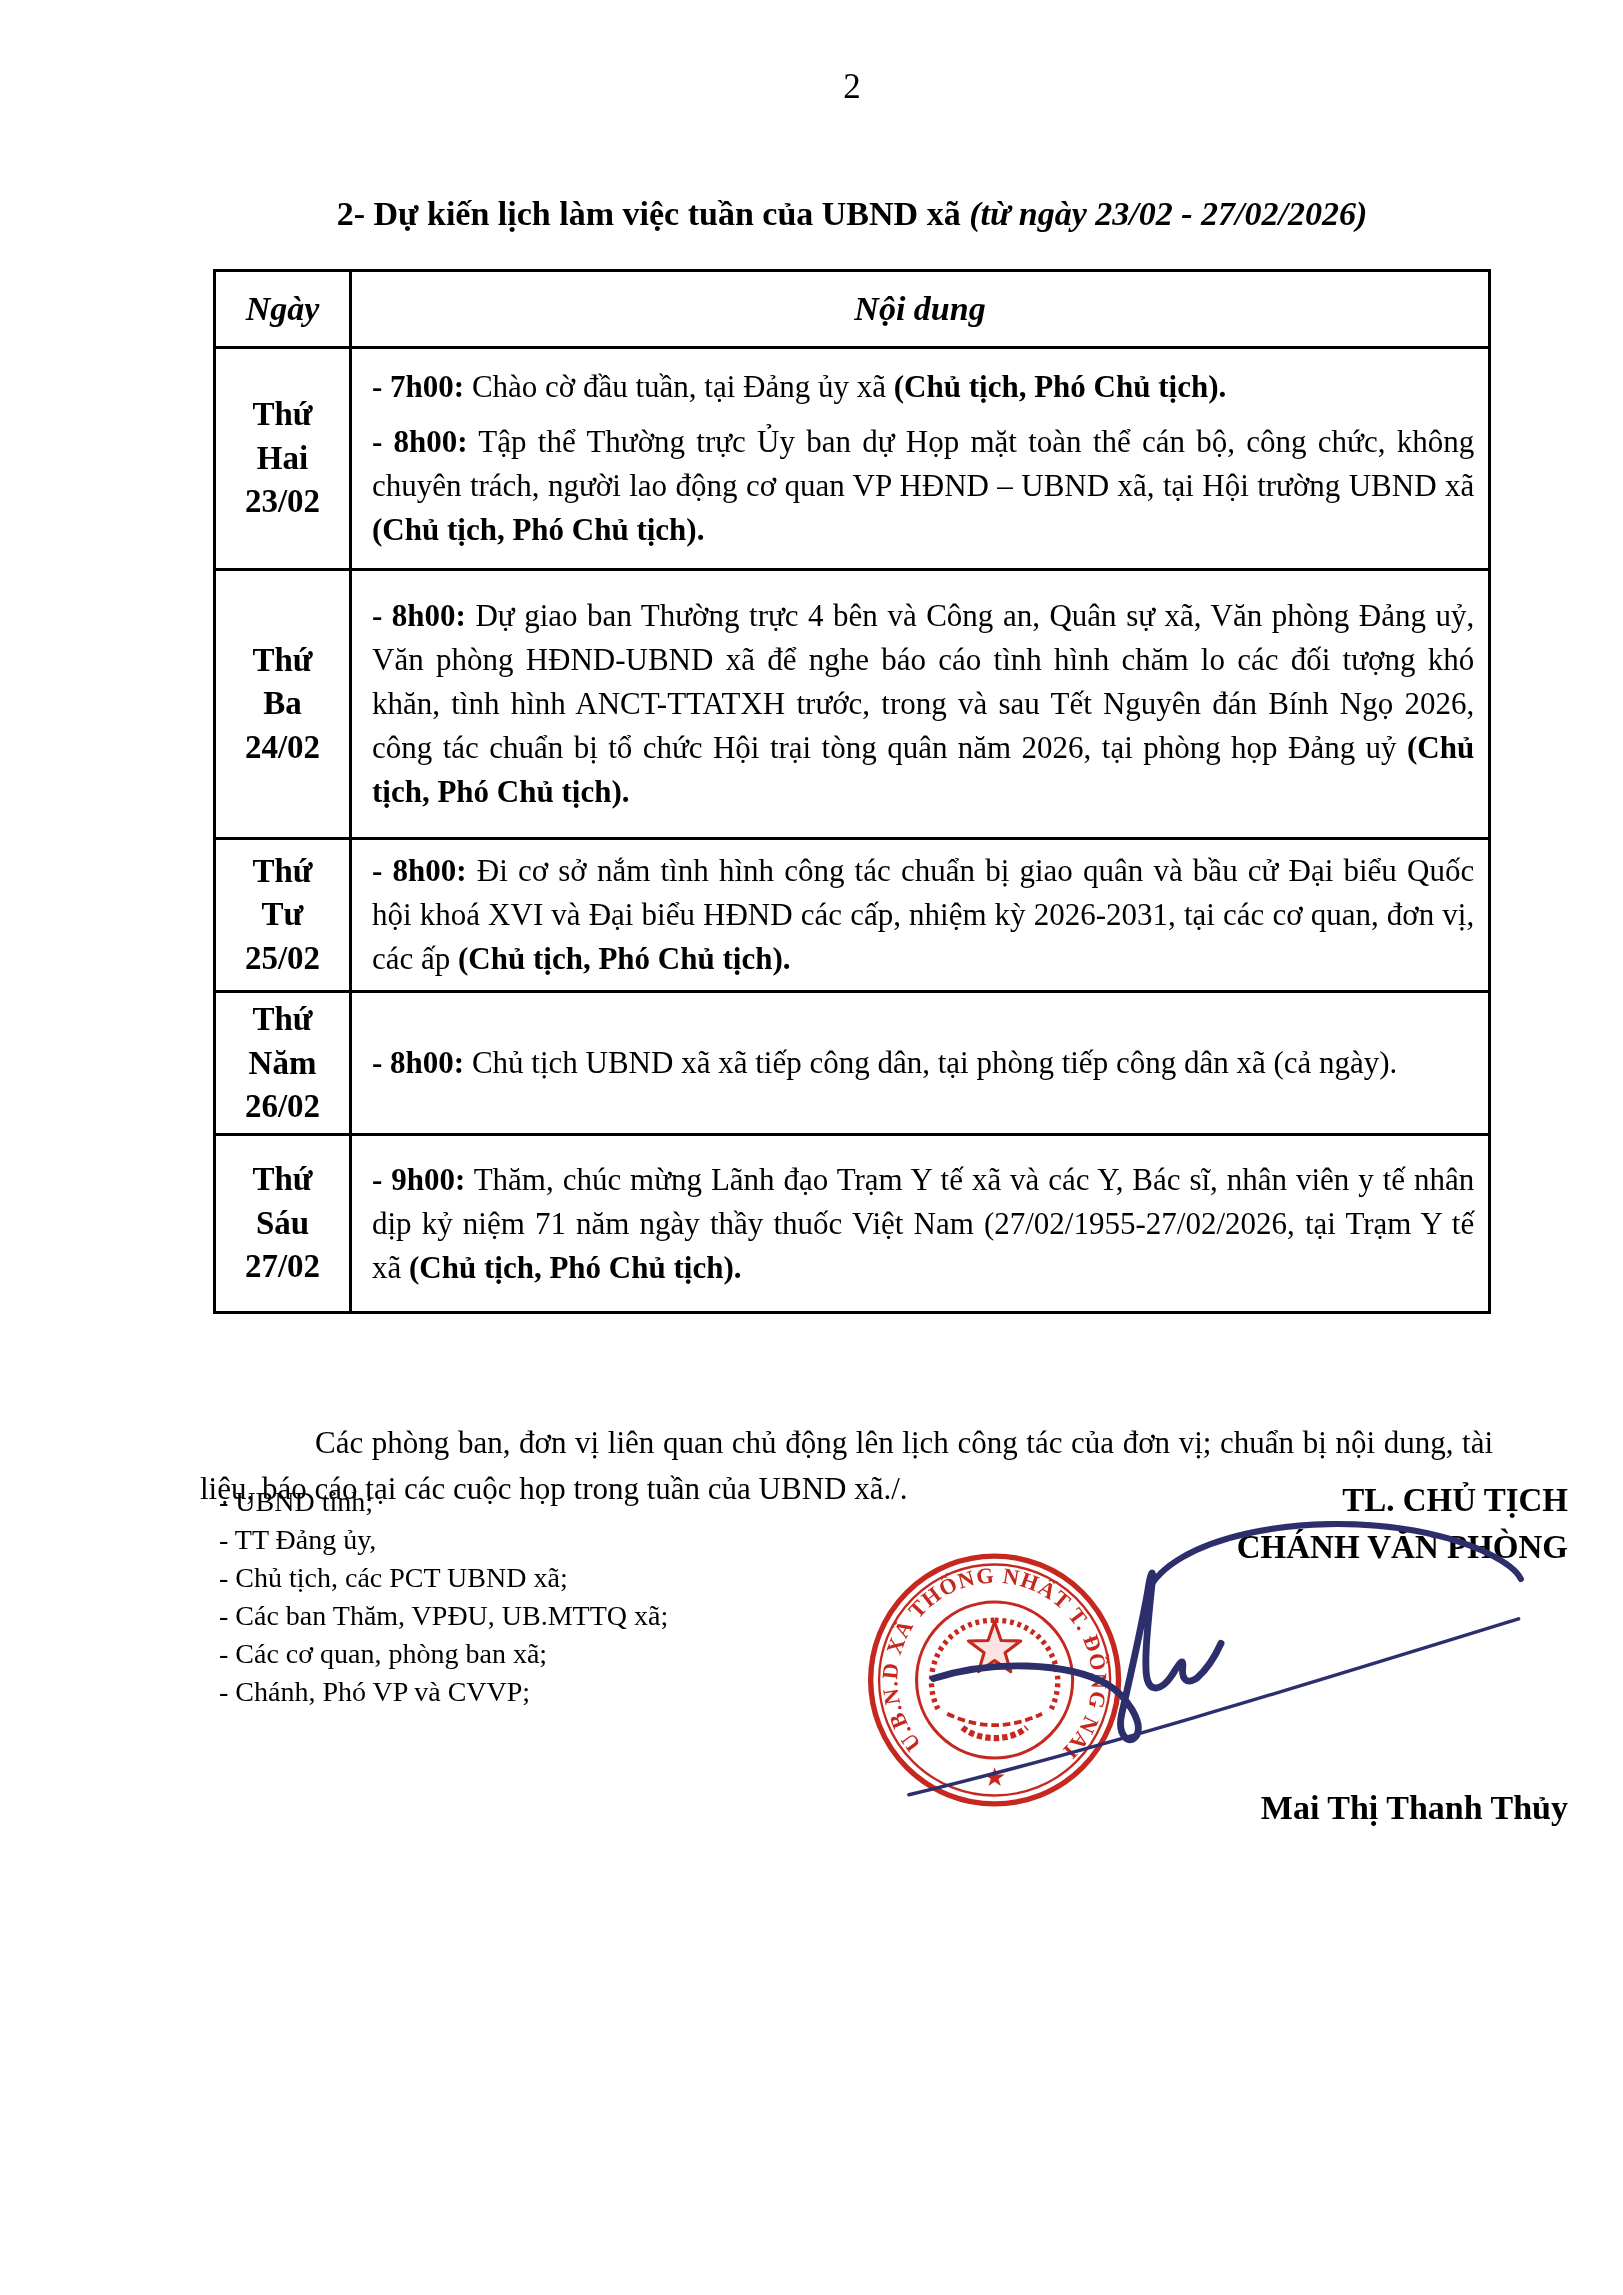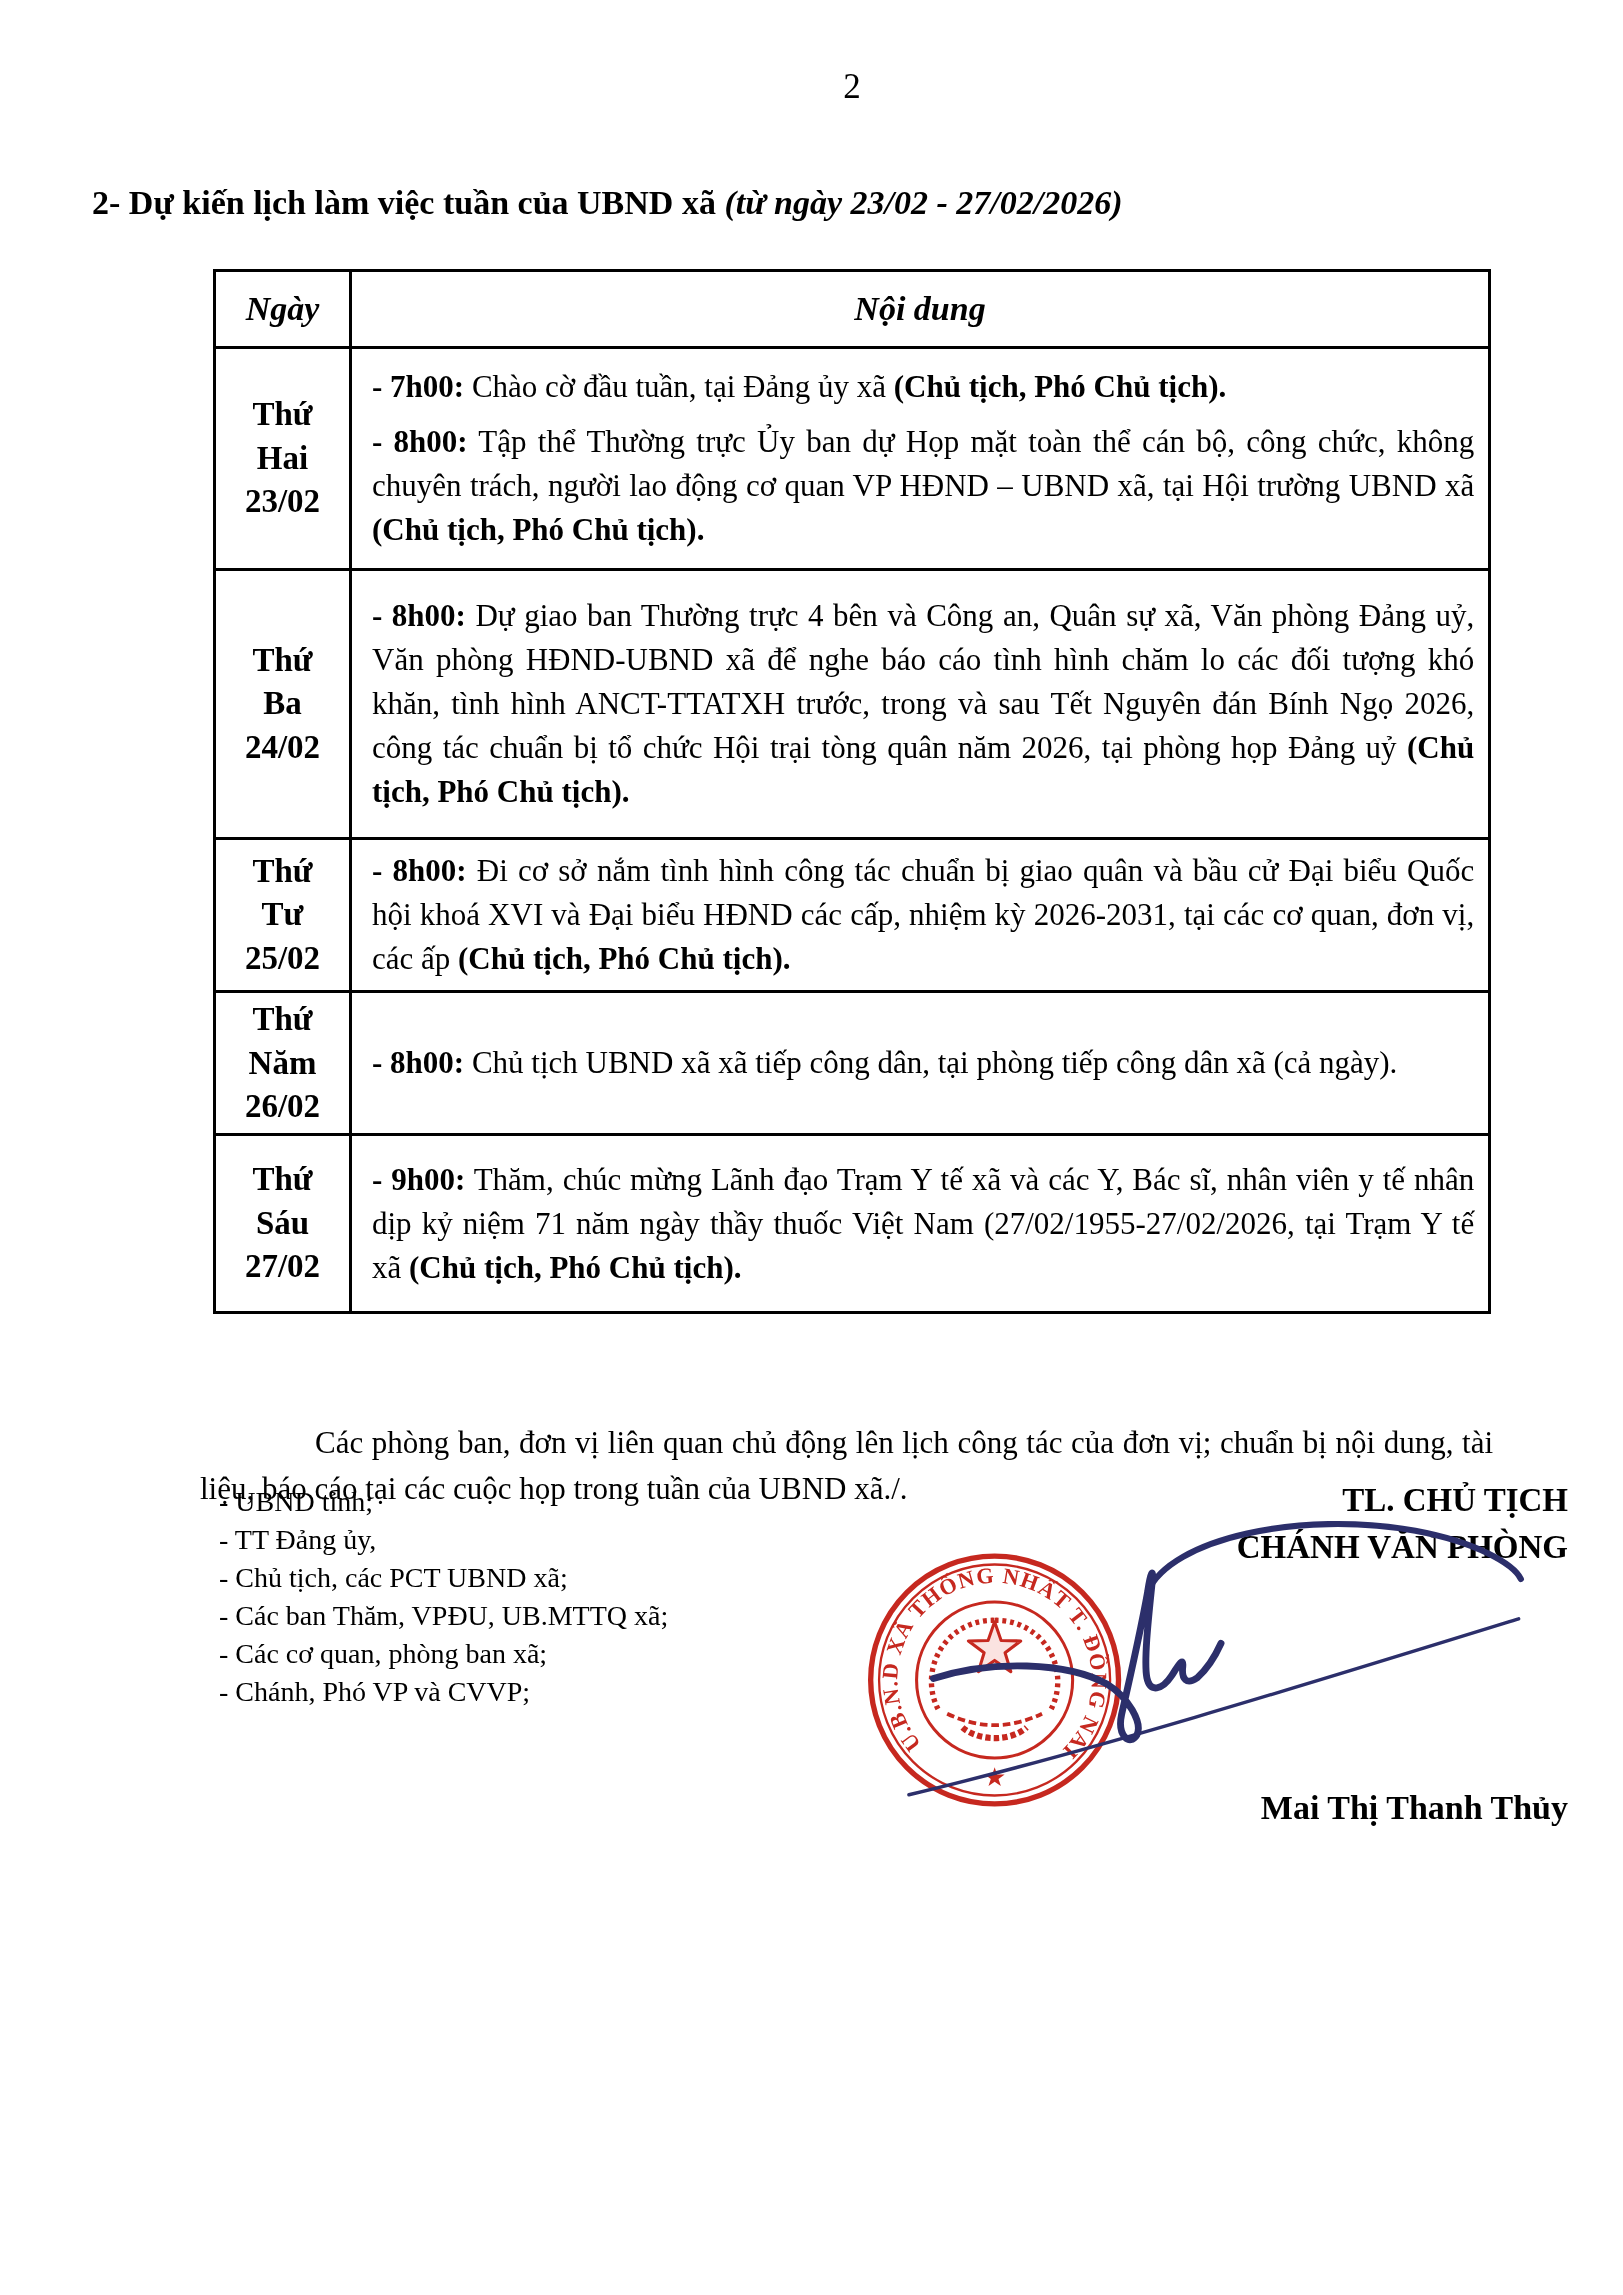--- a/index.html
+++ b/index.html
@@ -7,22 +7,22 @@
   body { font-family:"Liberation Serif","DejaVu Serif",serif; color:#000; }
   .page {
     position:relative; width:1624px; height:2295px; background:#ffffff;
     overflow:hidden;
   }
   .page-number {
     position:absolute; top:67px; left:213px; width:1278px;
     text-align:center; font-size:35px;
   }
   .doc-title {
-    position:absolute; top:184px; left:92px; width:1520px;
-    text-align:left; font-size:34px; font-weight:bold; white-space:nowrap;
+    position:absolute; top:195px; left:92px; width:1520px;
+    text-align:center; font-size:34px; font-weight:bold; white-space:nowrap;
   }
   .doc-title .title-italic { font-style:italic; }
   .schedule {
     position:absolute; top:269px; left:213px; width:1278px;
     border-collapse:collapse; table-layout:fixed;
   }
   .schedule th, .schedule td { border:3.1px solid #000; }
   .schedule col.c-day { width:136px; }
   .schedule thead th {
     height:77px; font-size:34px; font-weight:bold; text-align:center;

